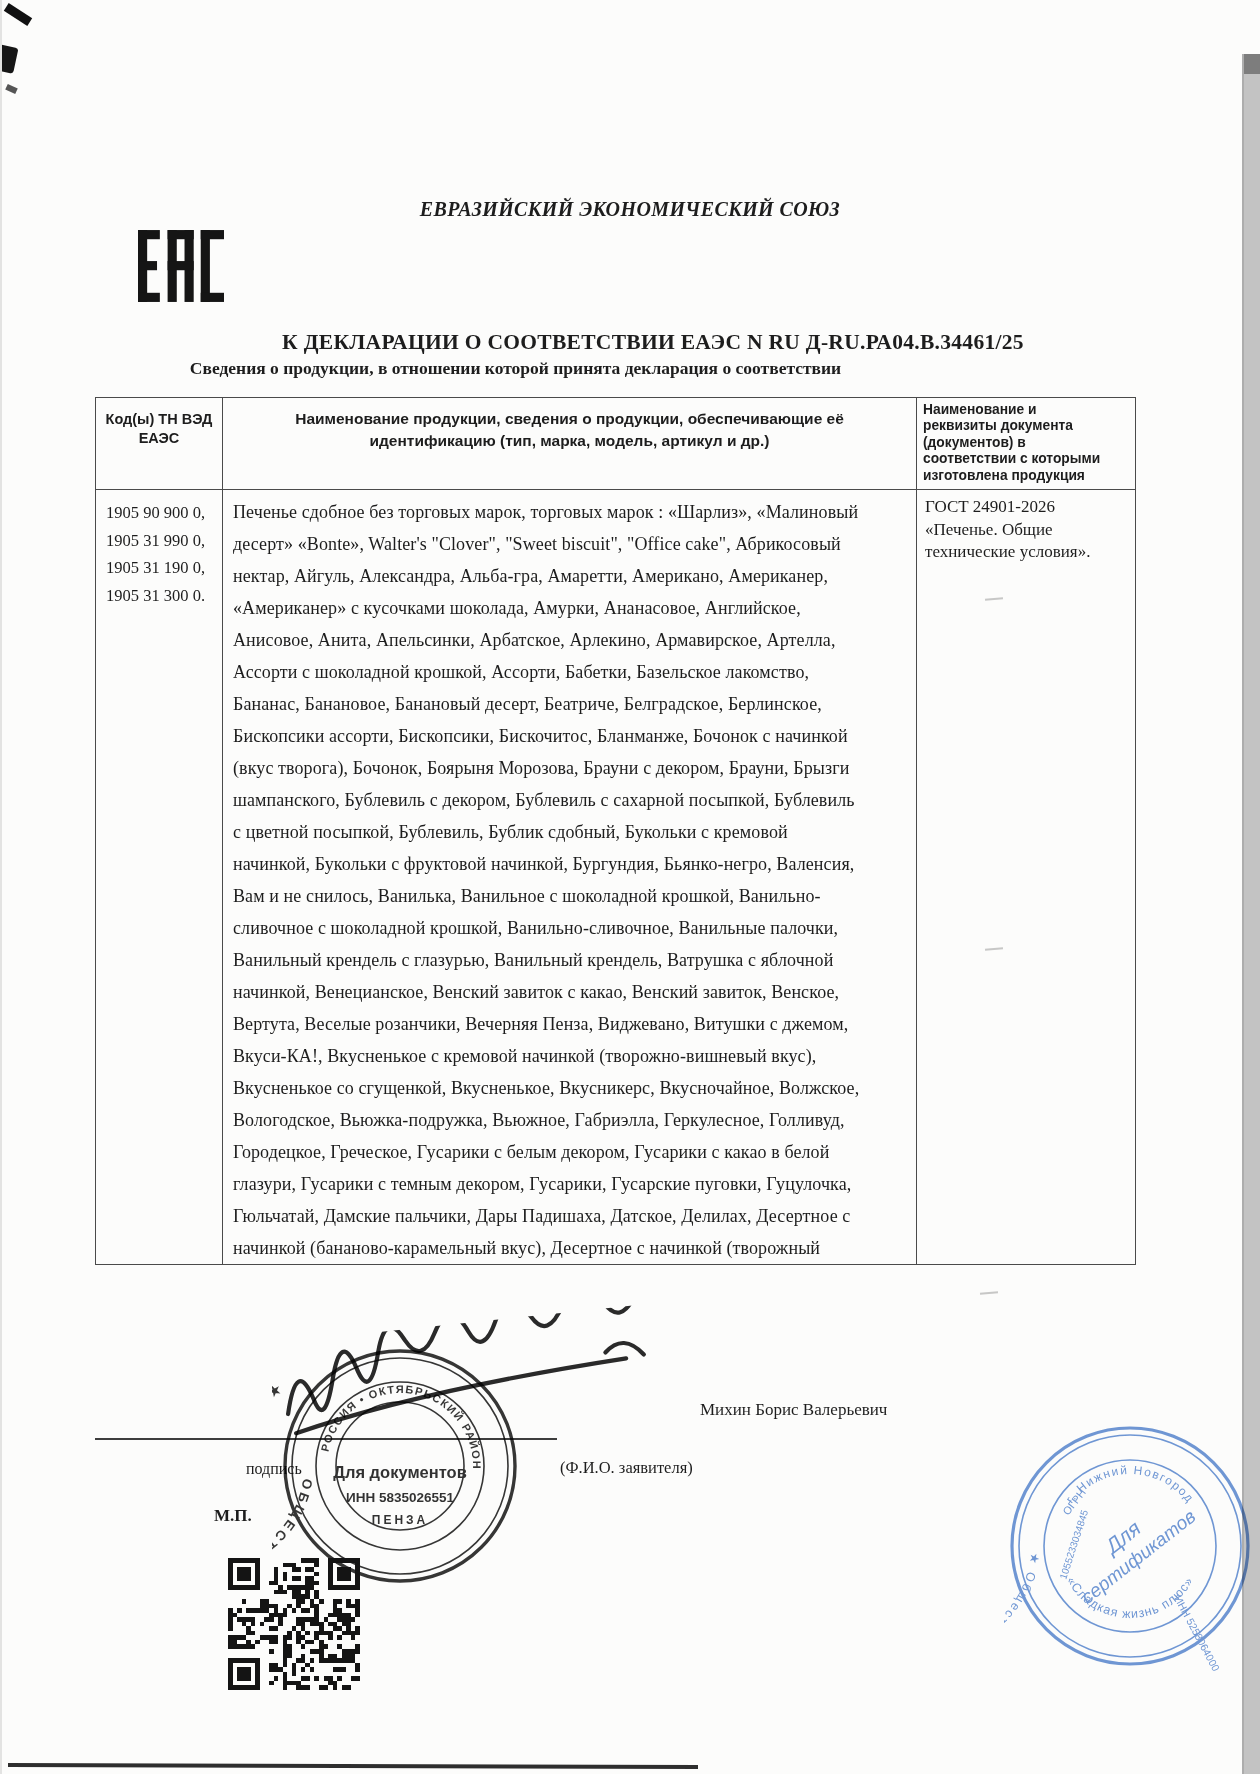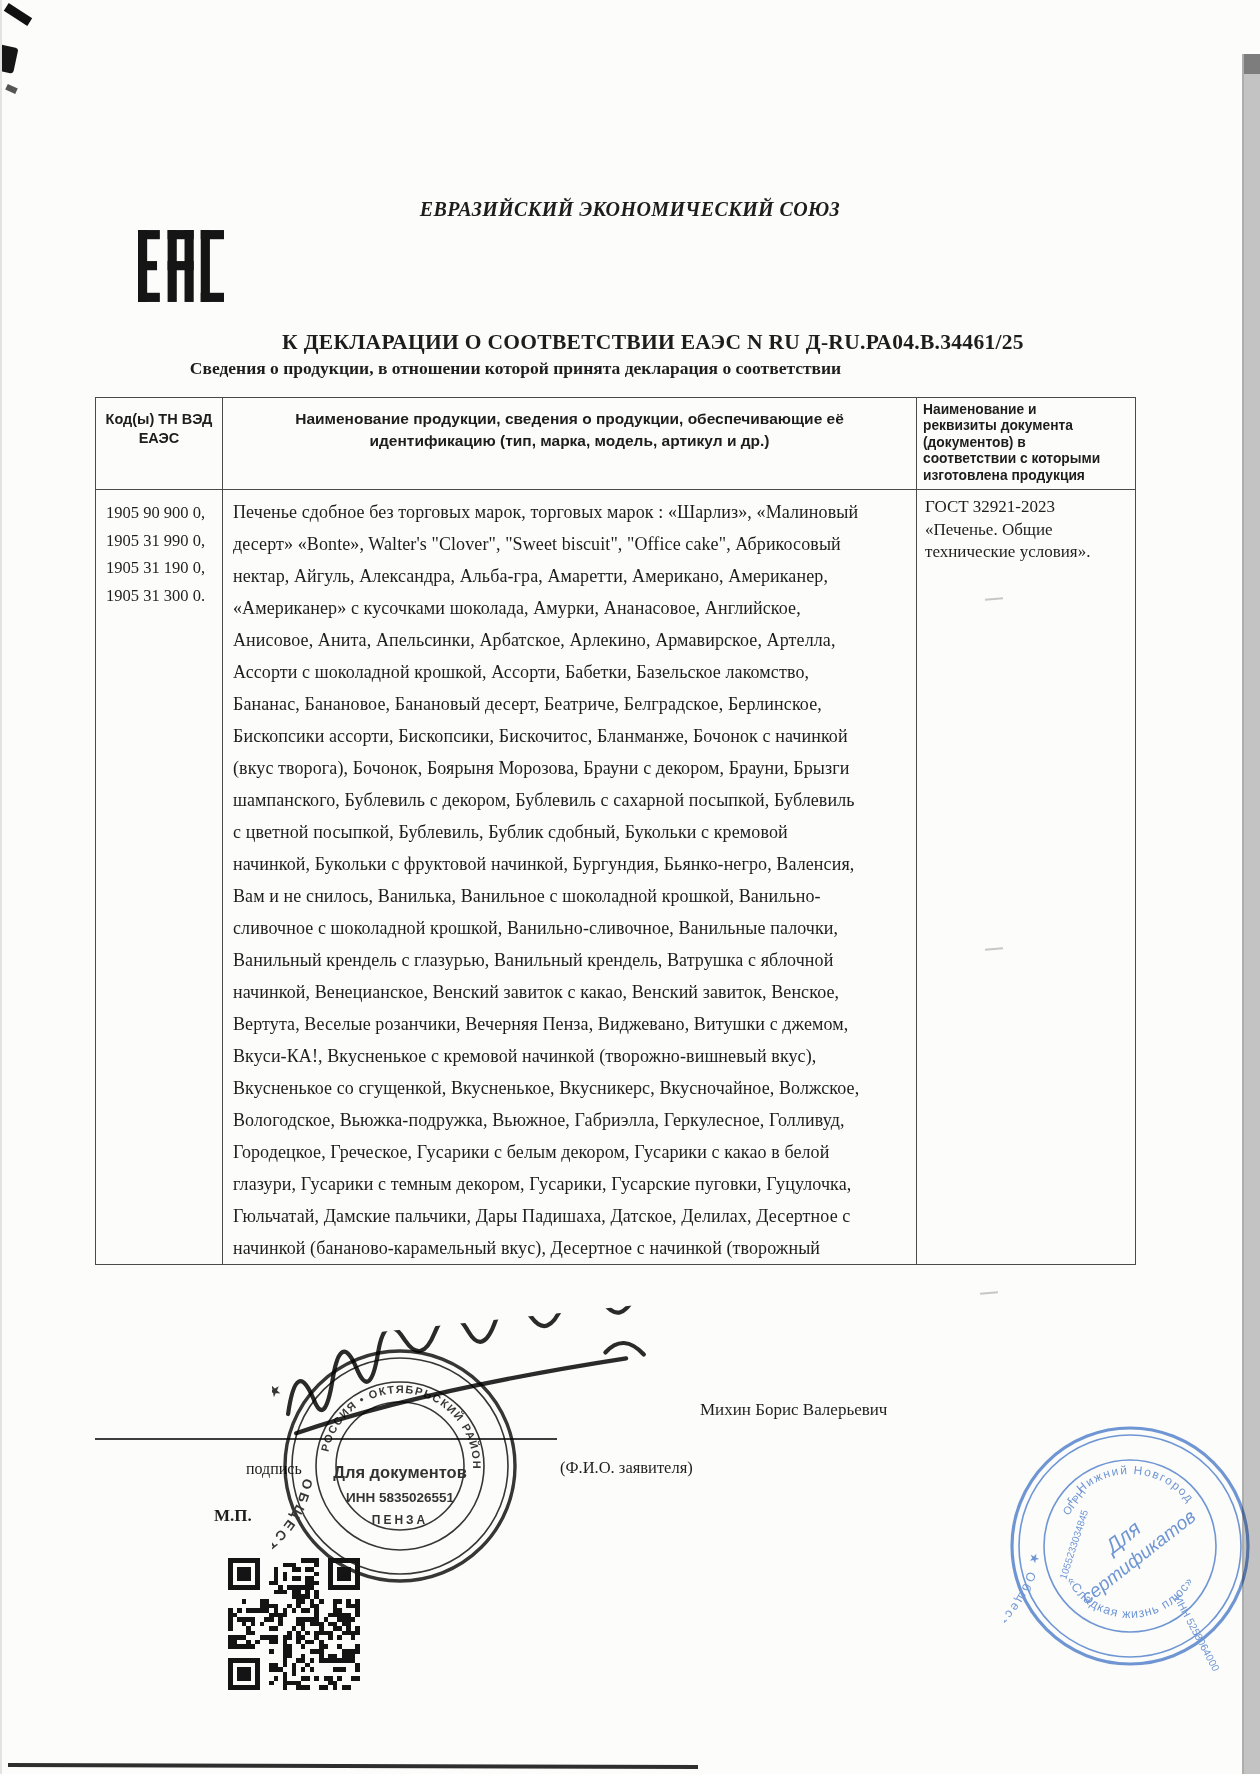--- a/index.html
+++ b/index.html
@@ -130,21 +130,21 @@
 слой шоколада, Йогуртинки, Искушение фараона, Итальянский десерт,
 Кавунчики с кремовой начинкой (вкус банана), Кавунчики с кремовой начинкой,
 Кавунчики с фруктовой начинкой, Кавунчики со сгущенкой, Какао-молокао,
 Канареечки, Канестрелли, Капуччино, Капуччино-Итальяно, Катунки,
 Кедровочка, Киш-миш, Кларентина, Клубника со сливками, Клубничный фреш,
 Козунак, Кокобелла, Кокоски, Кокосовое с джемом, Кокосовые мечты,
 Кокосовые тучки, Кольцо ореховое, Колядки, Коржик молочный, Коржик с
 кунжутом, Коржик с орехами, Коровичка, Краковское, Красный, желтый,
 зеленый, Крем-брюле в шоколаде, Крем-брюле, Крем-ваниль, Крем-Карамель,
 Кремовички, Кремона, Крендельки ореховые,</div>
-    <div class="cell td-doc last">ГОСТ 32921-2023
+    <div class="cell td-doc last">ГОСТ 24901-2026
 «Печенье. Общие
 технические условия».</div>
   </div>
 
   <div class="abs sig-name">Михин Борис Валерьевич</div>
   <div class="abs sig-line"></div>
   <div class="abs sig-label">подпись</div>
   <div class="abs fio-label">(Ф.И.О. заявителя)</div>
   <div class="abs mp-label">М.П.</div>
 

